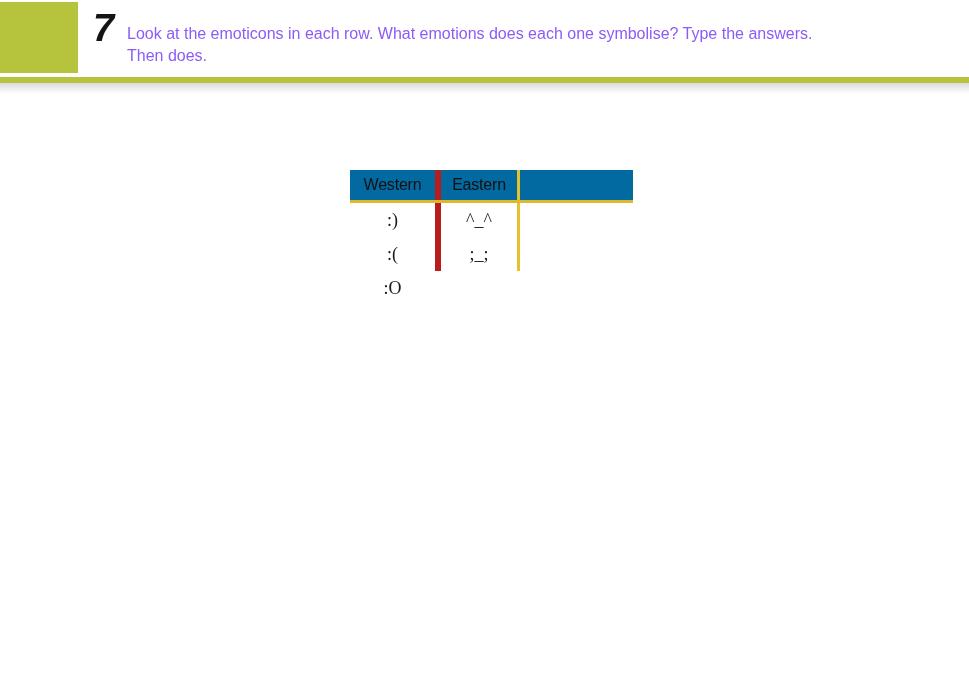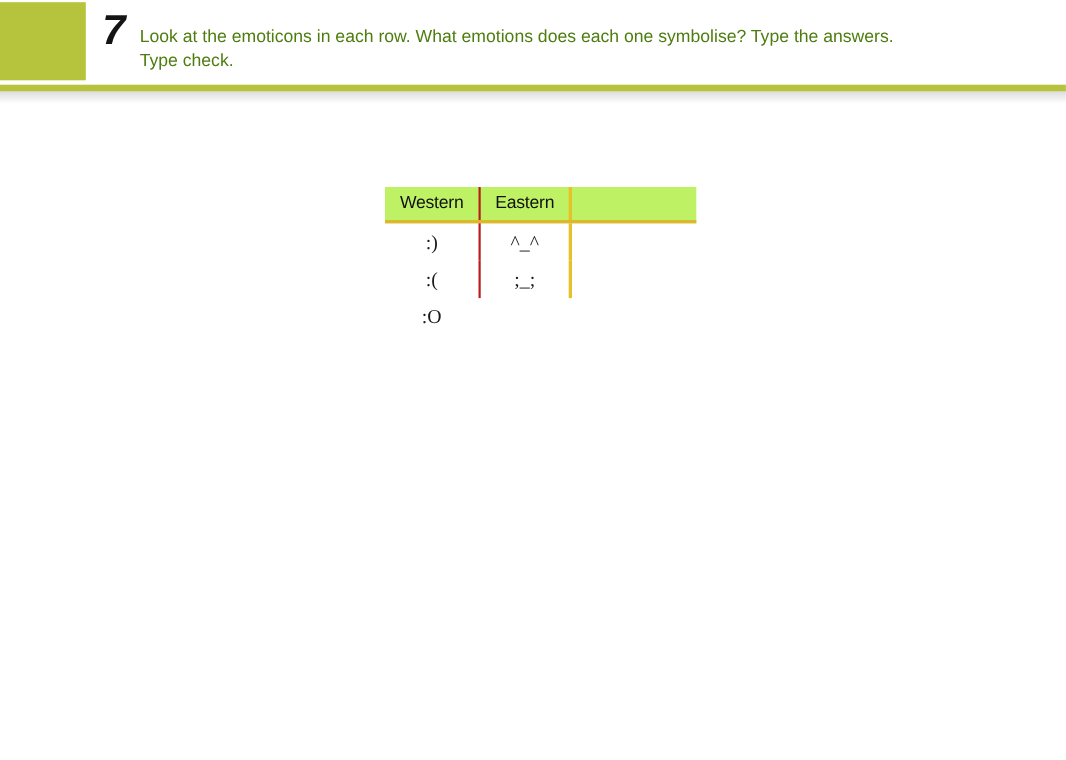--- a/index.html
+++ b/index.html
@@ -31,21 +31,21 @@
     color: #141414;
     letter-spacing: -1px;
   }
   .instruction {
     position: absolute;
     left: 127px;
     top: 23px;
     width: 800px;
     font-size: 16px;
     line-height: 22px;
-    color: #4d7c0f;
+    color: #8b5cf6;
   }
   .green-rule {
     position: absolute;
     left: 0;
     top: 77px;
     width: 969px;
     height: 6px;
     background: #b5c43c;
   }
   .rule-shadow {
@@ -60,21 +60,21 @@
   
   .emoticon-table {
     position: absolute;
     left: 350px;
     top: 170px;
   }
   .thead {
     display: grid;
     grid-template-columns: 85px 85px 113px;
     height: 30px;
-    background: #bef264;
+    background: #0369a1;
     border-bottom: 3px solid #ddb72e;
   }
   .th {
     display: flex;
     align-items: center;
     justify-content: center;
     font-size: 16px;
     color: #111111;
     box-sizing: border-box;
     letter-spacing: -0.2px;
@@ -87,32 +87,32 @@
   .cell {
     display: flex;
     align-items: center;
     justify-content: center;
     box-sizing: border-box;
     font-family: "Liberation Serif", serif;
     font-size: 18px;
     color: #1a1a1a;
   }
   .col-sep {
-    border-left: 2px solid #b91c1c;
+    border-left: 6px solid #b91c1c;
     border-right: 3px solid #e6c12a;
   }
 </style>
 </head>
 <body>
 
 <div class="chapter-square"></div>
 <div class="exercise-number">7</div>
 <div class="instruction">
   <div>Look at the emoticons in each row. What emotions does each one symbolise? Type the answers.</div>
-  <div>Type check.</div>
+  <div>Then does.</div>
 </div>
 <div class="green-rule"></div>
 <div class="rule-shadow"></div>
 
 <div class="emoticon-table">
   <div class="thead">
     <div class="th">Western</div>
     <div class="th col-sep">Eastern</div>
   </div>
   <div class="tbody">

